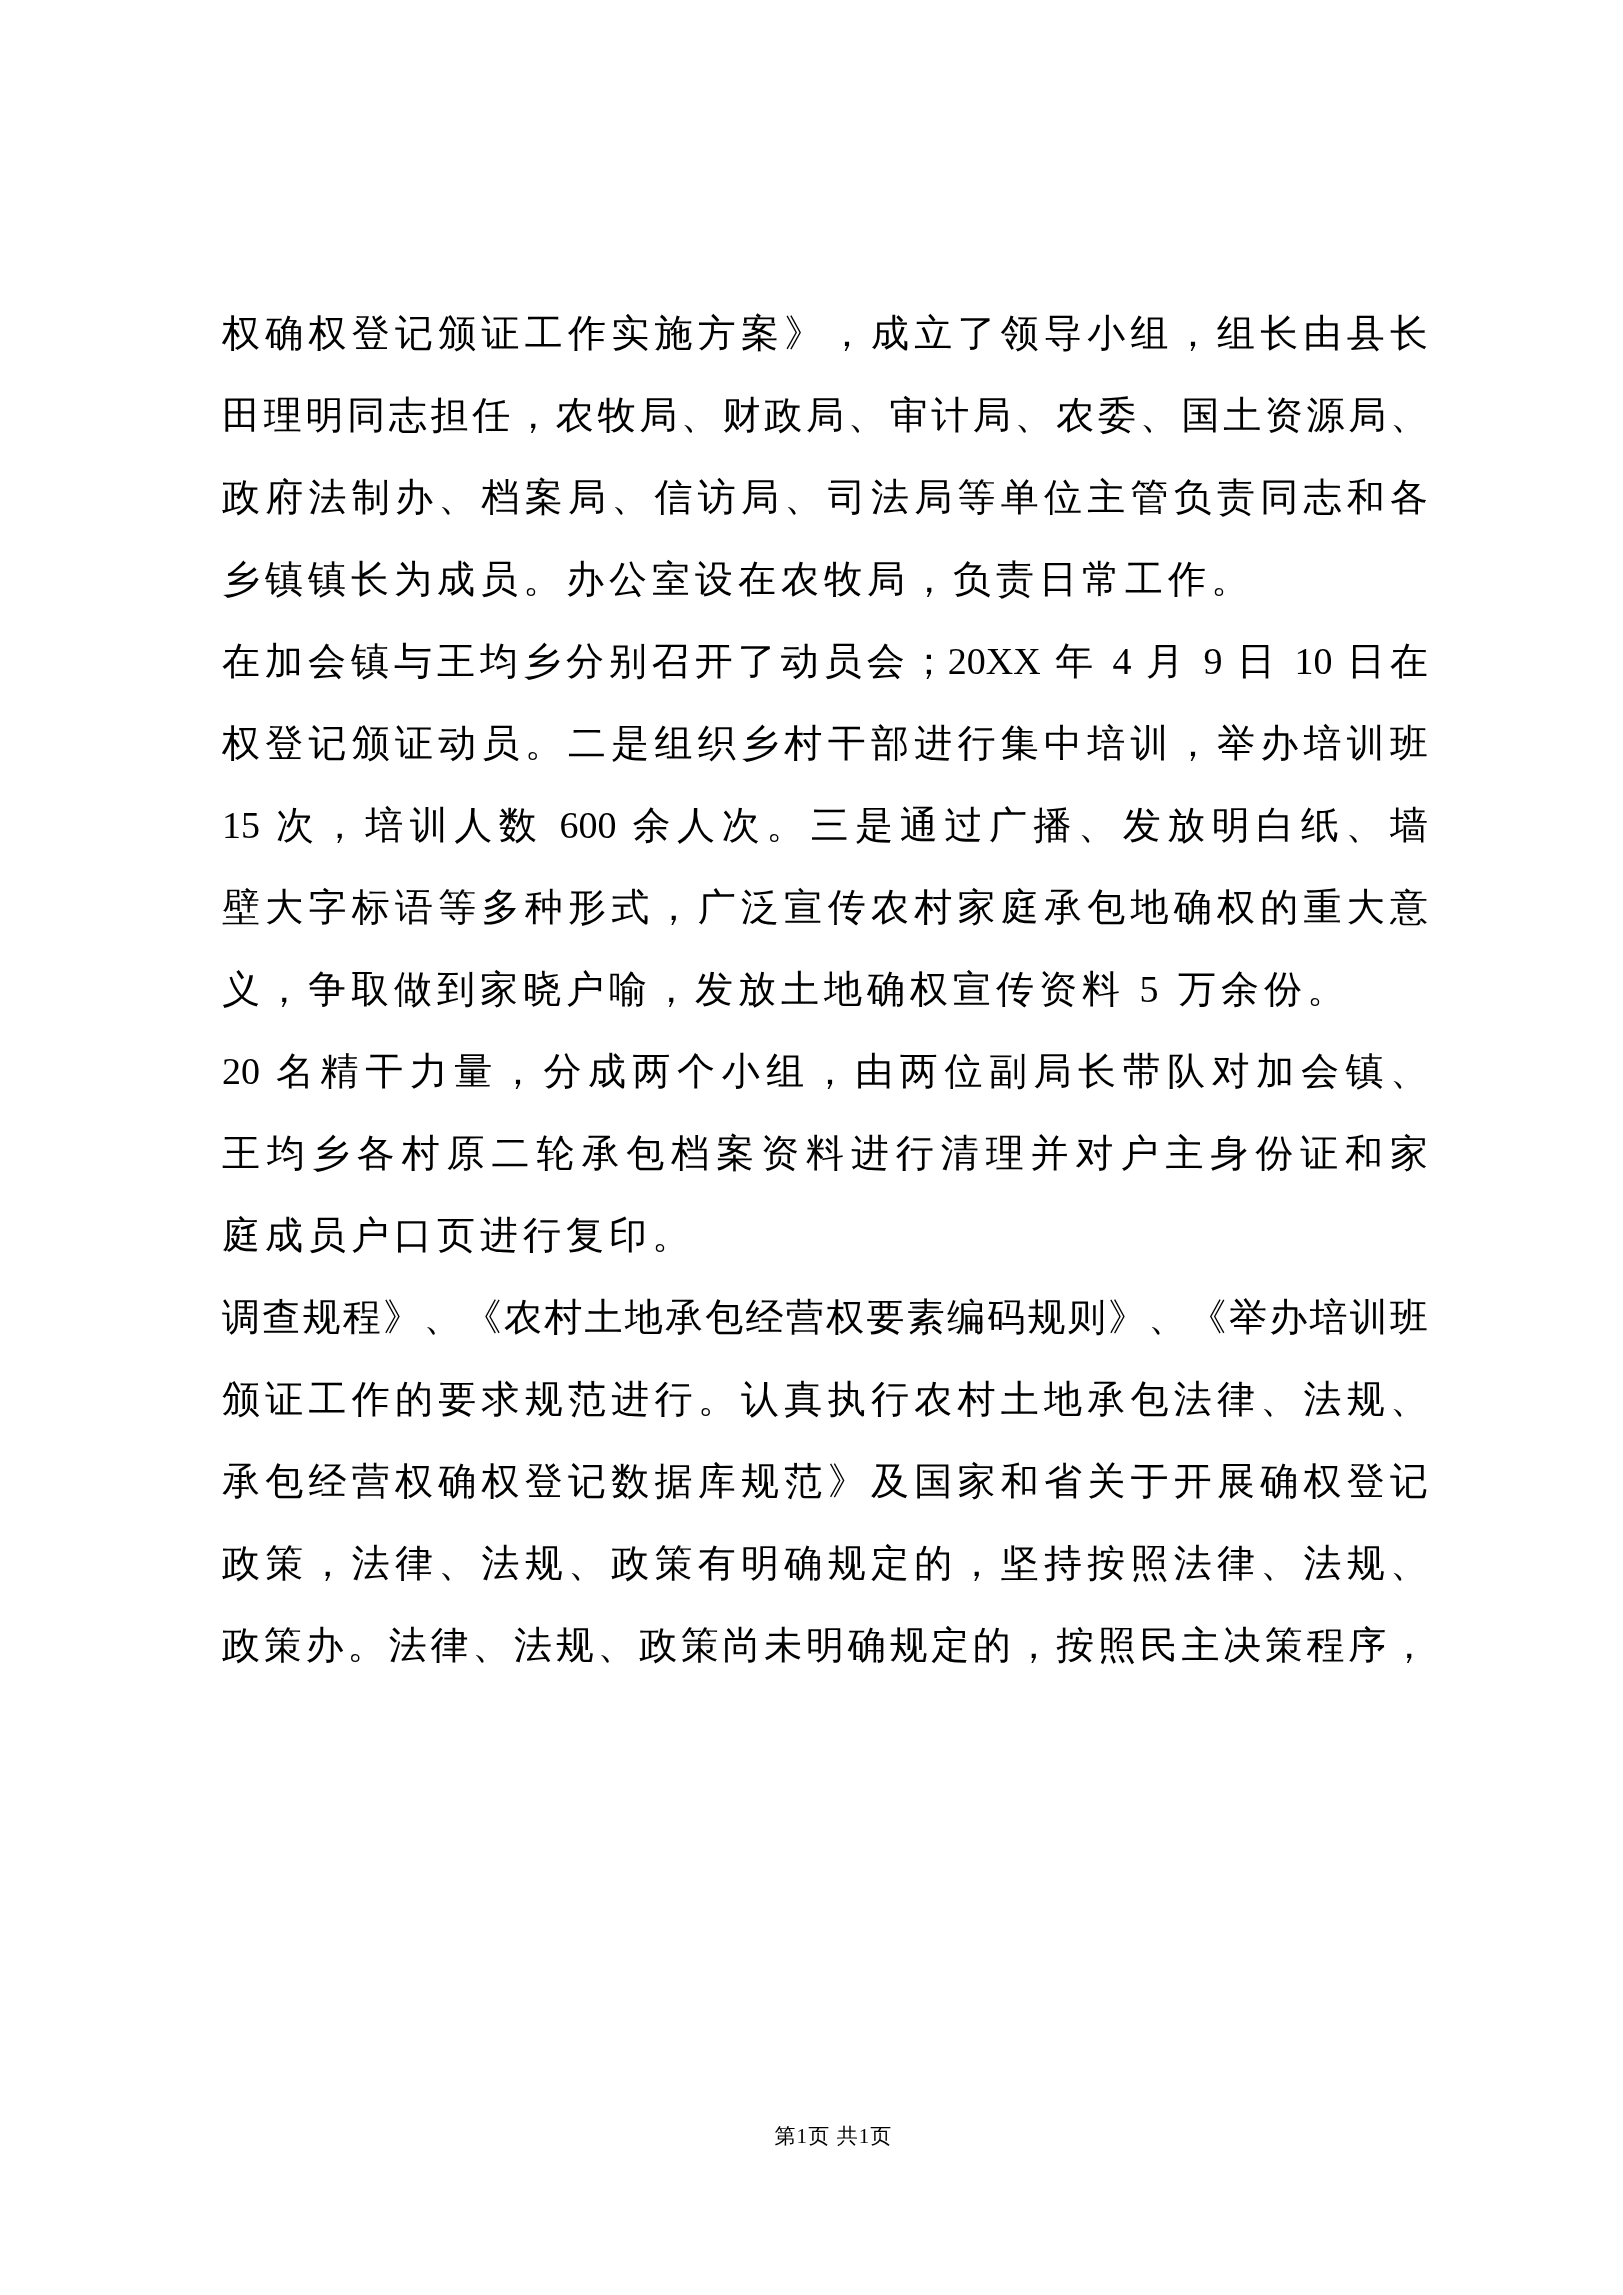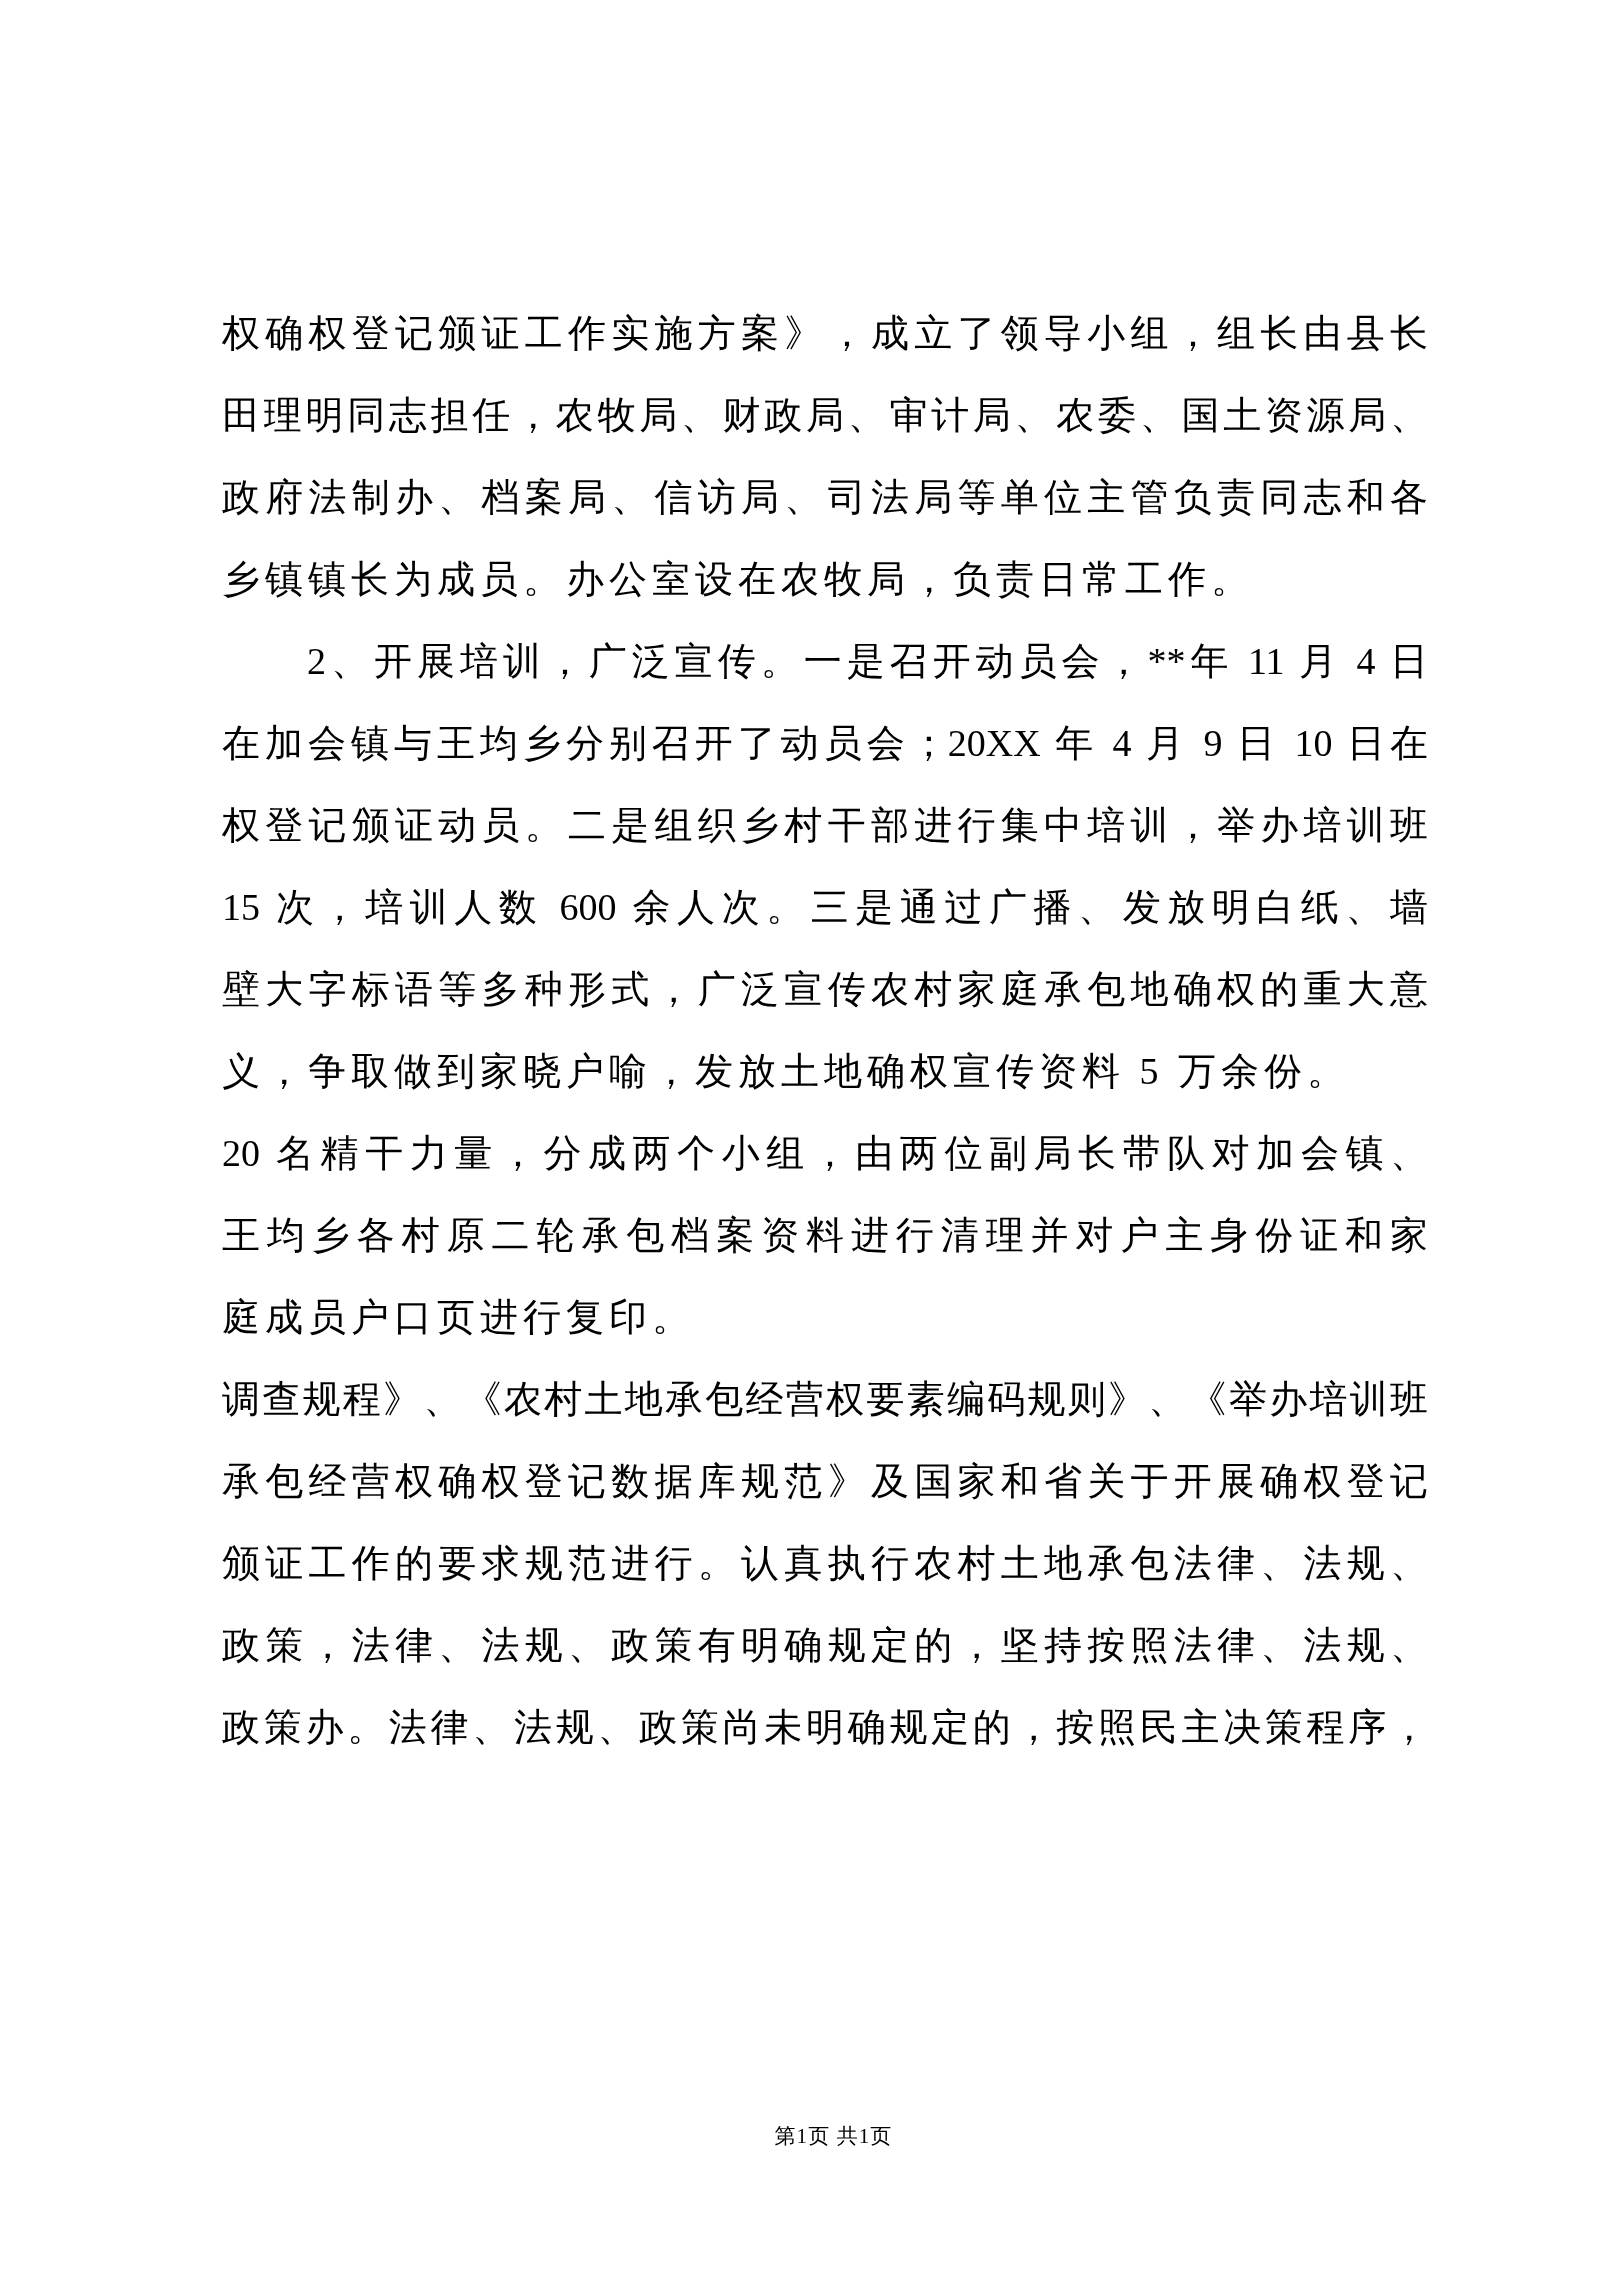--- a/index.html
+++ b/index.html
@@ -60,30 +60,29 @@
 </style>
 </head>
 <body>
 
 <div class="page">
   <div class="content">
       <div class="line justify">权确权登记颁证工作实施方案》，成立了领导小组，组长由县长</div>
       <div class="line justify">田理明同志担任，农牧局、财政局、审计局、农委、国土资源局、</div>
       <div class="line justify">政府法制办、档案局、信访局、司法局等单位主管负责同志和各</div>
       <div class="line plain">乡镇镇长为成员。办公室设在农牧局，负责日常工作。</div>
-      <div class="line justify indent">2、开展培训，广泛宣传。一是召开动员会，**年 11 月 4 日</div>
       <div class="line justify">在加会镇与王均乡分别召开了动员会；20XX 年 4 月 9 日 10 日在</div>
       <div class="line justify">权登记颁证动员。二是组织乡村干部进行集中培训，举办培训班</div>
       <div class="line justify">15 次，培训人数 600 余人次。三是通过广播、发放明白纸、墙</div>
       <div class="line justify">壁大字标语等多种形式，广泛宣传农村家庭承包地确权的重大意</div>
       <div class="line plain">义，争取做到家晓户喻，发放土地确权宣传资料 5 万余份。</div>
       <div class="line justify">20 名精干力量，分成两个小组，由两位副局长带队对加会镇、</div>
       <div class="line justify">王均乡各村原二轮承包档案资料进行清理并对户主身份证和家</div>
       <div class="line plain">庭成员户口页进行复印。</div>
       <div class="line justify">调查规程》、《农村土地承包经营权要素编码规则》、《举办培训班</div>
+      <div class="line justify">颁证工作的要求规范进行。认真执行农村土地承包法律、法规、</div>
       <div class="line justify">承包经营权确权登记数据库规范》及国家和省关于开展确权登记</div>
-      <div class="line justify">颁证工作的要求规范进行。认真执行农村土地承包法律、法规、</div>
       <div class="line justify">政策，法律、法规、政策有明确规定的，坚持按照法律、法规、</div>
       <div class="line justify">政策办。法律、法规、政策尚未明确规定的，按照民主决策程序，</div>
     </div>
   <div class="footer">第1页 共1页</div>
 </div>
 
 
 </body></html>

